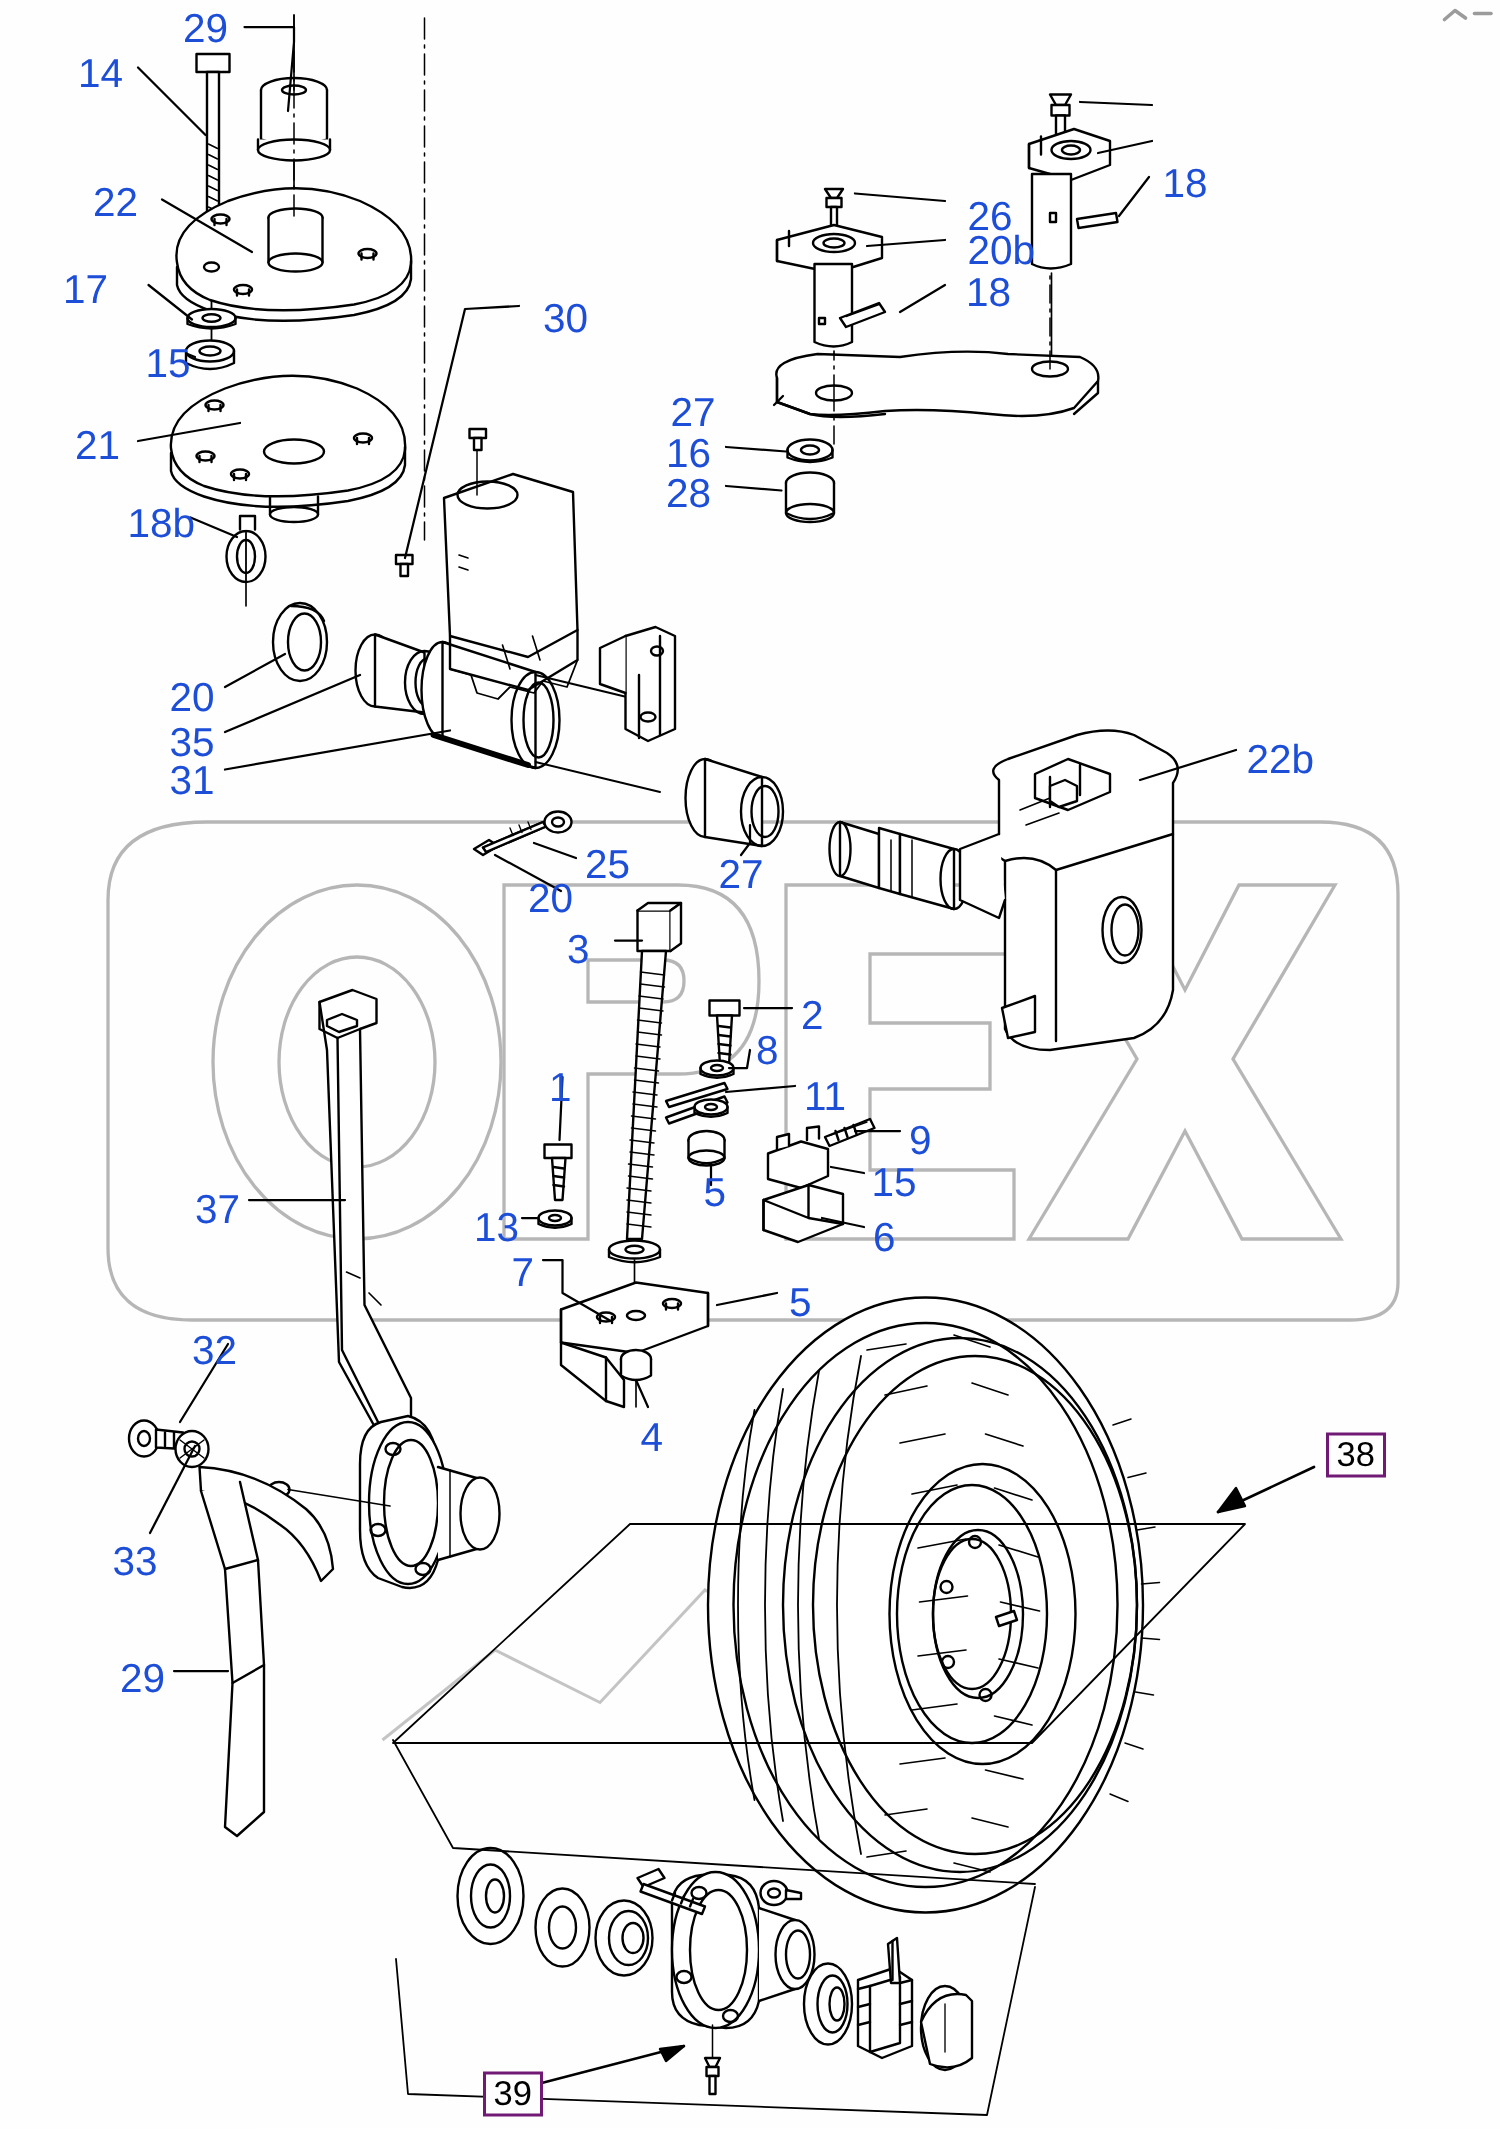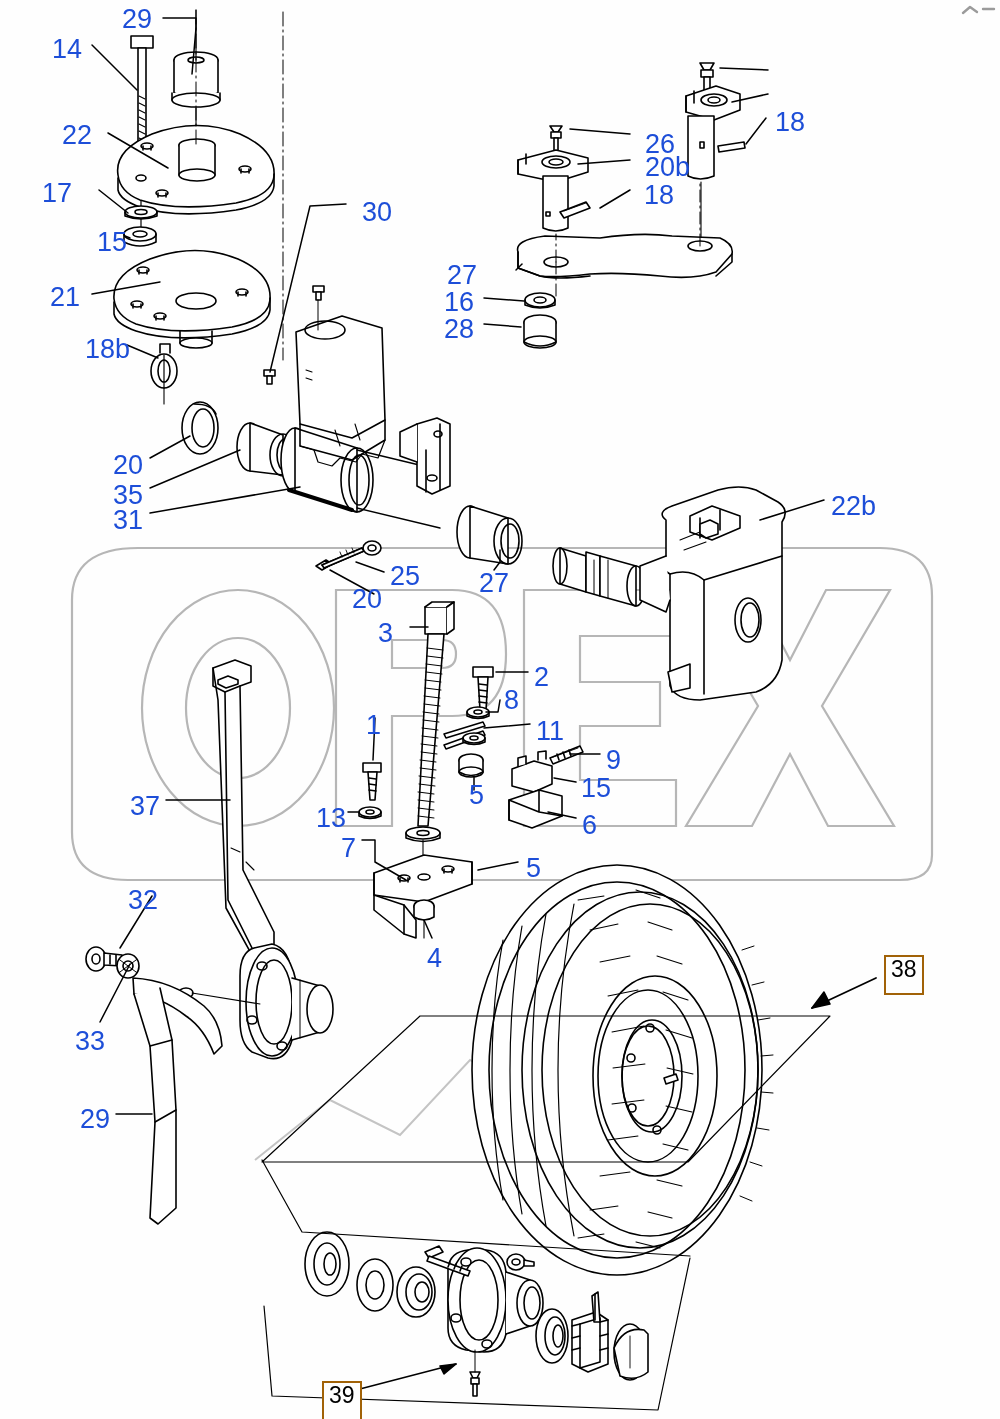--- a/index.html
+++ b/index.html
@@ -1,20 +1,20 @@
 <!DOCTYPE html>
 <html><head>
 <meta charset="utf-8">
 <style>
   html,body{margin:0;padding:0;background:#fff;}
   body{font-family:"Liberation Sans",sans-serif;}
   #page{position:relative;width:1000px;height:1419px;background:#fefefe;overflow:hidden;}
   #art{position:absolute;left:0;top:0;width:1000px;height:1419px;}
   .lbl{position:absolute;font-family:"Liberation Sans",sans-serif;font-size:27px;font-weight:400;color:#1d4ed8;line-height:1;letter-spacing:0px;white-space:nowrap;}
-  .boxlbl{position:absolute;font-family:"Liberation Sans",sans-serif;font-size:23px;color:#000;border:2px solid #a16207;padding:1px 5px 12px 5px;background:#fefefe;line-height:1;white-space:nowrap;}
+  .boxlbl{position:absolute;font-family:"Liberation Sans",sans-serif;font-size:23px;color:#000;border:2px solid #701a75;padding:1px 5px 2px 5px;background:#fefefe;line-height:1;white-space:nowrap;}
   #wm{position:absolute;left:0;top:0;width:1000px;height:1419px;pointer-events:none;}
 </style>
 </head>
 <body>
 
 <div id="page">
 
   <svg id="wm" viewBox="0 0 1000 1419" xmlns="http://www.w3.org/2000/svg">
     <g fill="none" stroke="#b6b6b6" stroke-width="2.2">
 

